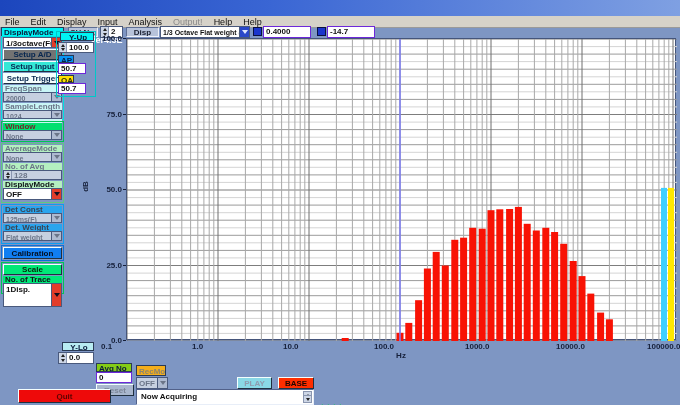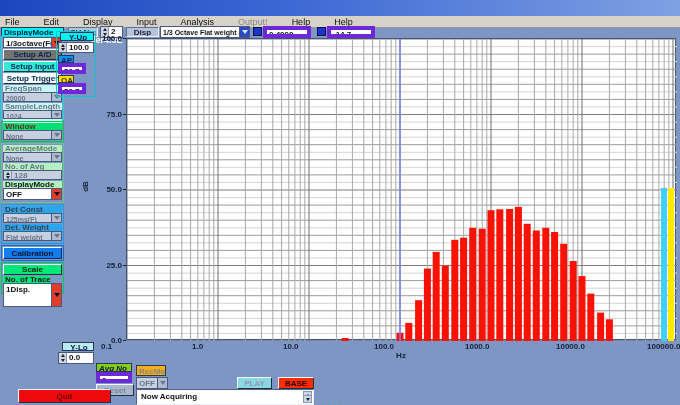--- a/index.html
+++ b/index.html
@@ -4,29 +4,29 @@
 <style>
   html,body{margin:0;padding:0;}
   body{width:680px;height:405px;overflow:hidden;background:#7e96c3;
        font-family:"Liberation Sans",sans-serif;-webkit-font-smoothing:none;}
   #root{position:relative;width:680px;height:405px;}
   .abs{position:absolute;box-sizing:border-box;}
   
   .titlebar{left:0;top:0;width:680px;height:16px;background:linear-gradient(90deg,#1c46bd,#3a66d4 40%,#7fa0e2);
             color:#fff;font-size:9px;font-weight:bold;line-height:16px;white-space:pre;}
   .menubar{left:0;top:16px;width:680px;height:12px;background:#d6d2c9;border-bottom:1px solid #9a9a9a;
-           font-size:9px;color:#111;display:flex;align-items:center;gap:24px;padding-left:5px;}
+           font-size:9px;color:#111;display:flex;align-items:center;gap:11px;padding-left:5px;}
   .menuitem{cursor:default;}
   .menuitem.dis{color:#8a8a8a;}
   
   .chip{font-size:8px;font-weight:bold;line-height:9px;padding-left:2px;border:1px solid #2a3a55;color:#0a1a3a;overflow:hidden;white-space:nowrap;}
   .sunklbl{background:#b7c3da;border-top:1px solid #5f6f94;border-left:1px solid #5f6f94;
            border-bottom:1px solid #eef2fa;border-right:1px solid #eef2fa;
            font-size:8px;font-weight:bold;color:#1a2030;line-height:9px;text-align:center;overflow:hidden;}
-  .field{background:#fff;border:4px solid #6d28d9;font-size:8px;font-weight:bold;color:#111;
+  .field{background:#fff;border:1px solid #6d28d9;font-size:8px;font-weight:bold;color:#111;
          line-height:10px;padding-left:2px;overflow:hidden;white-space:nowrap;}
   .btn3d{border-top:1px solid #f4fffe;border-left:1px solid #f4fffe;border-right:1px solid #203040;
          border-bottom:1px solid #203040;font-size:8px;font-weight:bold;text-align:center;cursor:pointer;overflow:hidden;}
   .combo{background:#fff;border:1px solid #49597c;display:flex;overflow:hidden;}
   .combo .val{flex:1;font-size:7px;font-weight:bold;color:#111;line-height:9px;padding:1px 0 0 2px;white-space:nowrap;overflow:hidden;}
   .combo .arw{width:9px;display:flex;align-items:center;justify-content:center;
               border-left:1px solid #49597c;}
   .combo .arw.red{background:#e23d2a;}
   .combo .arw.blue{background:#2a48c8;}
   .combo.dis{background:#c6d0e0;}
@@ -183,21 +183,21 @@
     <div class="arw">
         <i class="tri-dn"></i>
       </div>
   </div>
 
   <div class="abs grp" style="left:1px;top:245px;width:63px;height:16px;border-color:#0d6fd8;"></div>
   <div class="abs btn3d" style="left:3px;top:247px;width:59px;height:12px;background:#107ef2;color:#041022;line-height:11px;">Calibration</div>
 
   <div class="abs grp" style="left:1px;top:262px;width:63px;height:32px;border-color:#00c455;"></div>
   <div class="abs btn3d" style="left:3px;top:264px;width:59px;height:11px;background:#00e878;color:#07270f;line-height:10px;">Scale</div>
-  <div class="abs sideLbl" style="left:3px;top:276px;width:47px;height:7px;background:#00e878;color:#101418;">No. of Trace</div>
+  <div class="abs sideLbl" style="left:3px;top:276px;width:59px;height:7px;background:#00e878;color:#101418;">No. of Trace</div>
   <div class="abs combo" style="left:3px;top:283px;width:59px;height:24px;">
     <div class="val" style="font-size:8px;">1Disp.</div>
     <div class="arw red">
         <i class="tri-dn"></i>
       </div>
   </div>
 
   <div class="abs grp" style="left:56px;top:31px;width:40px;height:66px;border-color:#00c8c8;background:transparent;"></div>
   <div class="abs chip" style="left:60px;top:32px;width:34px;height:9px;background:#00f4f4;text-align:center;">Y-Up</div>
   <div class="abs spin" style="left:58px;top:42px;width:36px;height:11px;">
@@ -370,21 +370,21 @@
         <div>
           <i class="tri-u"></i>
         </div>
         <div>
           <i class="tri-d"></i>
         </div>
       </div>
     <div class="sval">0.0</div>
   </div>
 
-  <div class="abs chip" style="left:96px;top:363px;width:36px;height:9px;background:#84cc16;font-style:italic;">Avg No</div>
+  <div class="abs chip" style="left:96px;top:363px;width:36px;height:9px;background:#84cc16;">Avg No</div>
   <div class="abs field" style="left:96px;top:372px;width:36px;height:11px;">0</div>
   <div class="abs btn3d" style="left:96px;top:384px;width:38px;height:12px;background:#a9b7ce;color:#7c8698;line-height:11px;">Reset Avg</div>
 
   <div class="abs chip" style="left:136px;top:365px;width:30px;height:11px;background:#f4ae1c;color:#8a8470;line-height:11px;">RecMode</div>
   <div class="abs combo dis" style="left:136px;top:377px;width:32px;height:12px;">
     <div class="val" style="font-size:8px;">OFF</div>
     <div class="arw">
         <i class="tri-dn"></i>
       </div>
   </div>

